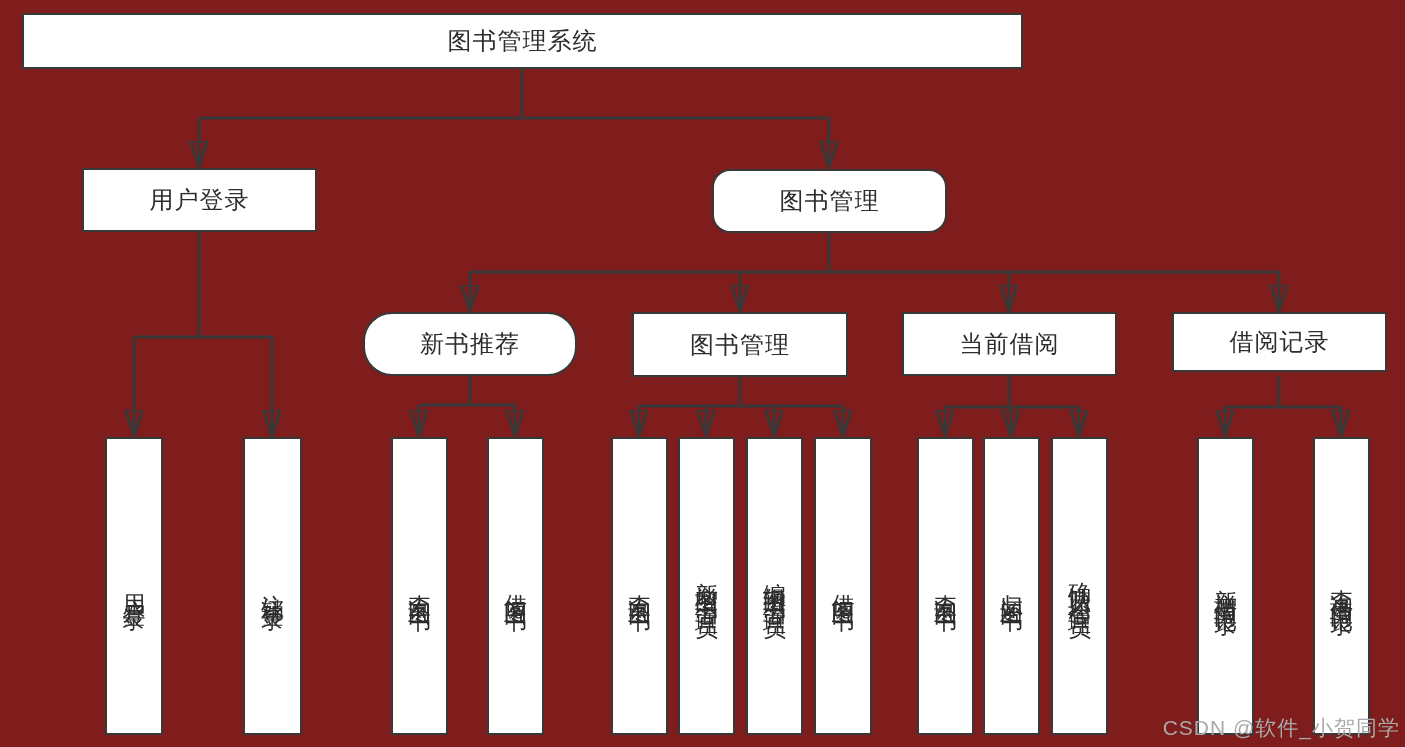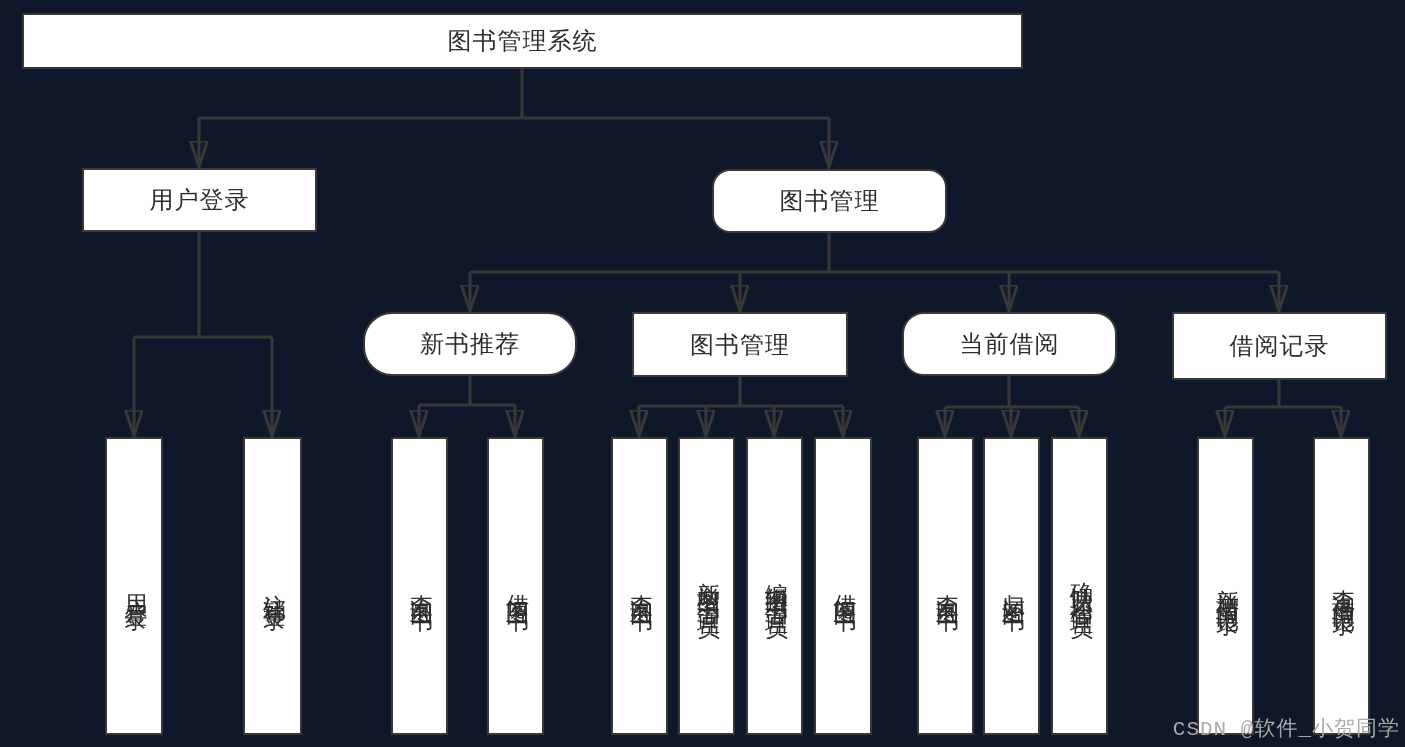--- a/index.html
+++ b/index.html
@@ -4,22 +4,22 @@
 <style>
   html, body {
     margin: 0;
     padding: 0;
     background: #ffffff;
   }
   #stage {
     position: relative;
     width: 1405px;
     height: 747px;
-    background: #0f172a;
-    font-family: Liberation Mono, monospace;
+    background: #7f1d1d;
+    font-family: Liberation Sans, sans-serif;
     overflow: hidden;
   }
   #connectors {
     position: absolute;
     left: 0;
     top: 0;
     pointer-events: none;
   }
   #connectors path {
     fill: none;
@@ -112,22 +112,22 @@
     </g>
   </svg>
 
   <div class="box h-box" style="left:22px; top:13px; width:1001px; height:56px;">图书管理系统</div>
 
   <div class="box h-box" style="left:82px; top:168px; width:235px; height:64px;">用户登录</div>
   <div class="box h-box" style="left:712px; top:169px; width:235px; height:64px;border-radius:18px;">图书管理</div>
 
   <div class="box h-box" style="left:363px; top:312px; width:214px; height:64px;border-radius:29px;">新书推荐</div>
   <div class="box h-box" style="left:632px; top:312px; width:216px; height:65px;">图书管理</div>
-  <div class="box h-box" style="left:902px; top:312px; width:215px; height:64px;border-radius:22px;">当前借阅</div>
-  <div class="box h-box" style="left:1172px; top:312px; width:215px; height:68px;">借阅记录</div>
+  <div class="box h-box" style="left:902px; top:312px; width:215px; height:64px;">当前借阅</div>
+  <div class="box h-box" style="left:1172px; top:312px; width:215px; height:60px;">借阅记录</div>
 
   <div class="box v-box" style="left:105px; top:437px; width:58px; height:298px;">用户登录</div>
   <div class="box v-box" style="left:243px; top:437px; width:59px; height:298px;">注销登录</div>
 
   <div class="box v-box" style="left:391px; top:437px; width:57px; height:298px;">查询图书</div>
   <div class="box v-box" style="left:487px; top:437px; width:57px; height:298px;">借阅图书</div>
 
   <div class="box v-box" style="left:611px; top:437px; width:57px; height:298px;">查询图书</div>
   <div class="box v-box" style="left:678px; top:437px; width:57px; height:298px;">新增图书（管理员）</div>
   <div class="box v-box" style="left:746px; top:437px; width:57px; height:298px;">编辑图书（管理员）</div>

